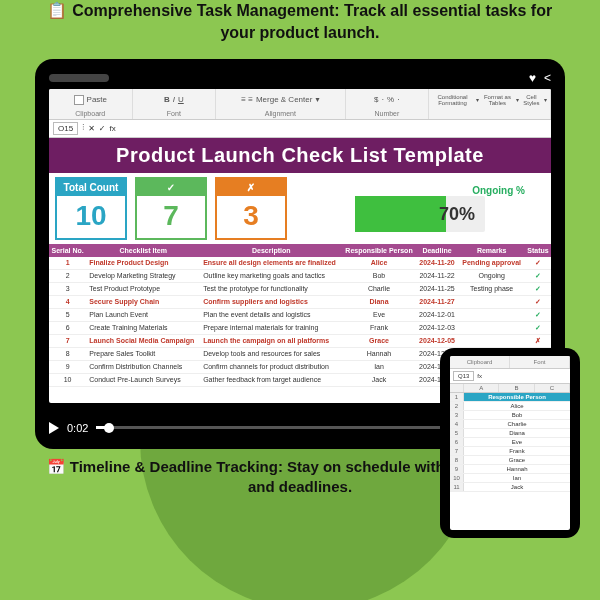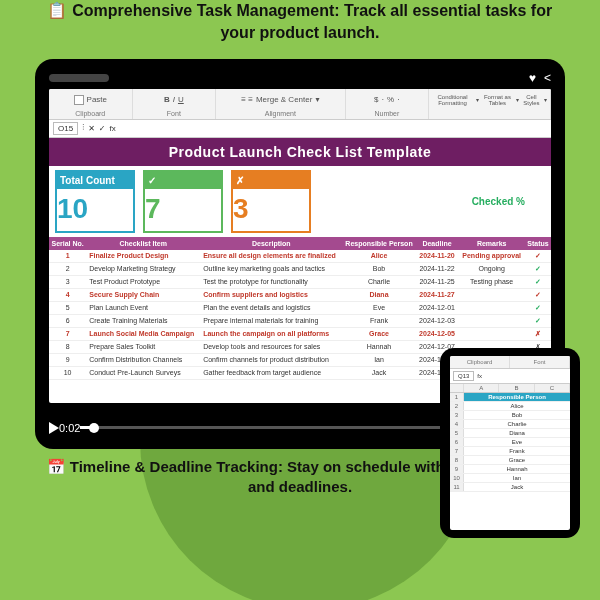--- a/index.html
+++ b/index.html
@@ -14,40 +14,40 @@
   .icons { display: flex; gap: 8px; color: #fff; font-size: 12px; }
   .screen { background: #fff; width: 100%; height: calc(100% - 50px); border-radius: 2px; overflow: hidden; font-size: 9px; color: #333; }
   .ribbon { display: flex; border-bottom: 1px solid #ccc; background: #f3f3f3; }
   .rgroup { flex: 1; border-right: 1px solid #ddd; padding: 2px 3px; text-align: center; }
   .rgroup .tools { height: 18px; display: flex; align-items: center; justify-content: center; gap: 3px; font-size: 8px; color: #555; }
   .rgroup .lbl { font-size: 7px; color: #777; margin-top: 1px; }
   .miniicon { width: 10px; height: 10px; border: 1px solid #999; background: #fff; }
   .fbar { display: flex; align-items: center; border-bottom: 1px solid #ccc; background: #fff; padding: 2px 4px; gap: 4px; font-size: 8px; }
   .cellref { border: 1px solid #bbb; padding: 1px 4px; background: #fff; }
   .fx { }
-  .titlebar { background: #6e1e62; color: #fff; text-align: center; padding: 6px; font-size: 14px; font-weight: bold; letter-spacing: 0.5px; }
+  .titlebar { background: #6e1e62; color: #fff; text-align: center; padding: 6px; font-size: 20px; font-weight: bold; letter-spacing: 0.5px; }
   .stats { display: flex; align-items: stretch; padding: 4px 6px; gap: 8px; }
-  .card { width: 80px; border: 2px solid; }
+  .card { width: 72px; border: 2px solid; text-align: center; }
   .card .h { color: #fff; font-size: 10px; padding: 3px; font-weight: bold; }
   .card .v { font-size: 28px; font-weight: 900; padding: 4px 0 6px; font-family: 'Arial Black', sans-serif; }
   .c1 { border-color: #2aa5c4; } .c1 .h { background: #2aa5c4; } .c1 .v { color: #2aa5c4; }
   .c2 { border-color: #5cb85c; } .c2 .h { background: #5cb85c; } .c2 .v { color: #5cb85c; }
   .c3 { border-color: #e67e22; } .c3 .h { background: #e67e22; } .c3 .v { color: #e67e22; }
   .pct { flex: 1; display: flex; flex-direction: column; justify-content: center; align-items: center; }
   .pct .lbl2 { color: #27ae60; font-size: 10px; font-weight: bold; align-self: flex-end; margin-right: 20px; }
   .bar { width: 130px; height: 36px; background: #eee; position: relative; border-radius: 2px; }
   .fill { position: absolute; left: 0; top: 0; bottom: 0; background: #3fbf3f; width: 70%; }
   .barv { position: absolute; right: 10px; top: 50%; transform: translateY(-50%); font-size: 18px; font-weight: 900; color: #333; }
   table { width: 100%; border-collapse: collapse; font-size: 7px; }
   th { background: #a44a8f; color: #fff; padding: 3px 2px; font-weight: bold; text-align: center; }
   td { border-bottom: 1px solid #eee; padding: 2px 3px; text-align: center; }
   td.l { text-align: left; }
   tr.hot td { color: #c0392b; font-weight: bold; }
   .chk { color: #27ae60; font-weight: bold; }
-  .videob { position: absolute; left: 14px; right: 14px; bottom: 10px; height: 22px; display: flex; align-items: center; gap: 0; color: #fff; font-size: 11px; }
+  .videob { position: absolute; left: 14px; right: 14px; bottom: 10px; height: 22px; display: flex; align-items: center; gap: 8px; color: #fff; font-size: 11px; }
   .play { width: 0; height: 0; border-left: 10px solid #fff; border-top: 6px solid transparent; border-bottom: 6px solid transparent; }
   .track { flex: 1; height: 3px; background: #555; position: relative; }
   .prog { position: absolute; left: 0; top: 0; bottom: 0; width: 3%; background: #fff; }
   .thumb { position: absolute; left: 3%; top: 50%; width: 10px; height: 10px; background: #fff; border-radius: 50%; transform: translate(-50%, -50%); }
   .tablet2 { position: absolute; z-index: 3; right: 20px; bottom: 62px; width: 140px; height: 190px; background: #000; border-radius: 14px; padding: 8px 10px; }
   .screen2 { background: #fff; width: 100%; height: 100%; border-radius: 2px; font-size: 7px; color: #333; overflow: hidden; }
   .rib2 { display: flex; background: #f3f3f3; border-bottom: 1px solid #ccc; font-size: 6px; }
   .rib2 > div { flex: 1; text-align: center; padding: 3px 1px; border-right: 1px solid #ddd; color: #777; }
   .fbar2 { display: flex; align-items: center; padding: 2px 3px; border-bottom: 1px solid #ccc; font-size: 6px; gap: 3px; }
   .colh { display: flex; background: #f0f0f0; border-bottom: 1px solid #ccc; }
@@ -117,21 +117,25 @@
       </div>
       <div class="card c2">
         <div class="h">✓</div>
           <div class="v">7</div>
       </div>
       <div class="card c3">
         <div class="h">✗</div>
           <div class="v">3</div>
       </div>
       <div class="pct">
-        <div class="lbl2">Checked %</div>
+        <div class="lbl2">Ongoing %</div>
+        <div class="bar">
+            <div class="fill"></div>
+            <div class="barv">70%</div>
+          </div>
       </div>
     </div>
     <table>
       <thead>
           <tr id="thead-row">
             <th>Serial No.</th>
             <th>Checklist Item</th>
             <th>Description</th>
             <th>Responsible Person</th>
             <th>Deadline</th>

